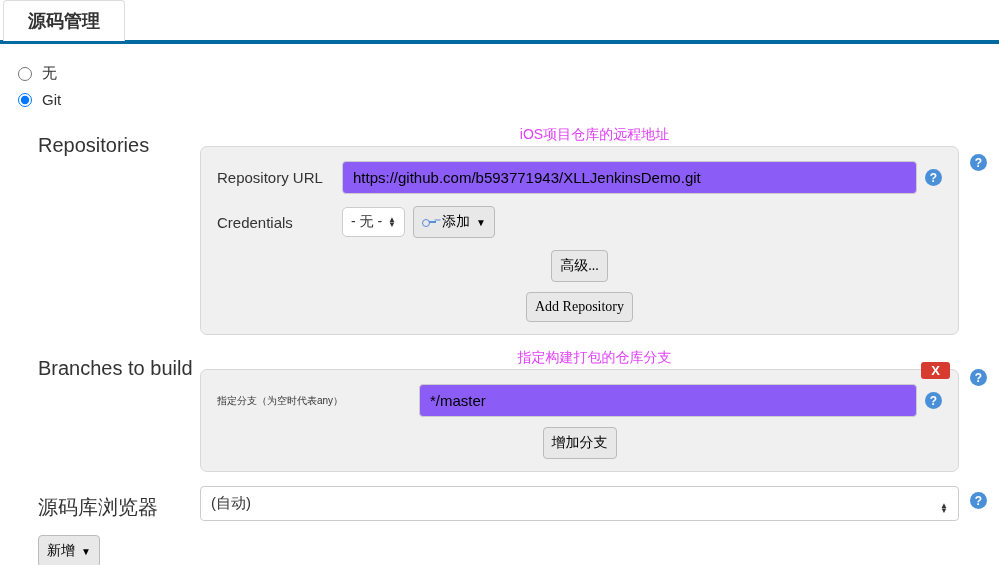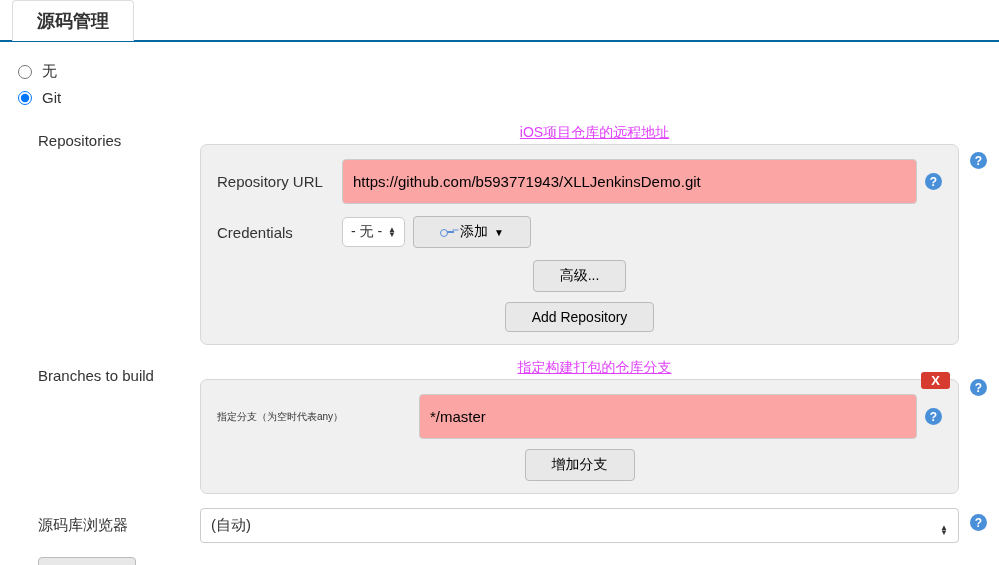--- a/index.html
+++ b/index.html
@@ -7,22 +7,22 @@
       font-family: -apple-system, BlinkMacSystemFont, "Segoe UI", Helvetica, Arial, sans-serif;
       font-size: 14px;
       color: #333;
       background: #fff;
       width: 999px;
       height: 565px;
       overflow: hidden;
     }
     .tab-bar {
       display: flex;
-      border-bottom: 2px solid #0369a1;
-      padding-left: 12px;
+      border-bottom: 4px solid #0369a1;
+      padding-left: 3px;
     }
     .tab {
       padding: 8px 24px;
       border: 1px solid #ddd;
       border-bottom: none;
       background: #fff;
       font-size: 18px;
       font-weight: 600;
       border-radius: 4px 4px 0 0;
       margin-bottom: -1px;
@@ -44,33 +44,32 @@
     }
     .section-row {
       display: flex;
       align-items: flex-start;
       margin-bottom: 14px;
       padding-left: 20px;
     }
     .section-label {
       width: 162px;
       flex-shrink: 0;
-      font-size: 15px;
+      font-size: 20px;
       padding-top: 8px;
     }
     .section-body {
       flex: 1;
       position: relative;
     }
     .annotation {
       text-align: center;
       color: #e040fb;
       font-size: 14px;
       margin-bottom: 2px;
-      text-decoration: underline;
     }
     .gray-panel {
       background: #f0f0f0;
       border: 1px solid #d8d8d8;
       border-radius: 7px;
       padding: 14px 16px 12px 16px;
       position: relative;
     }
     .form-row {
       display: flex;
@@ -82,53 +81,54 @@
       flex-shrink: 0;
       font-size: 15px;
     }
     .form-label-wide {
       width: 202px;
       flex-shrink: 0;
       font-size: 10px;
     }
     .text-input {
       flex: 1;
-      padding: 13px 10px;
+      padding: 7px 10px;
       border: 1px solid #ccc;
       border-radius: 4px;
       font-size: 15px;
-      background: #fca5a5;
+      background: #8b5cf6;
     }
     .select-small {
       padding: 5px 8px;
       border: 1px solid #ccc;
       border-radius: 5px;
       background: #fff;
       font-size: 14px;
       margin-right: 8px;
       position: relative;
       display: inline-flex;
       align-items: center;
     }
     .select-small .caret {
       display: inline-flex;
       flex-direction: column;
       margin-left: 6px;
       line-height: 5px;
       font-size: 8px;
     }
     .btn {
-      padding: 6px 26px;
+      padding: 6px 8px;
       border: 1px solid #bbb;
       border-radius: 4px;
       background: #e8e8e8;
       font-size: 14px;
       cursor: pointer;
       display: inline-flex;
       align-items: center;
+      font-family: Liberation Serif, serif;
     }
     .btn-right-row {
       display: flex;
       justify-content: center;
       margin-top: 10px;
     }
     .help-icon {
       width: 17px;
       height: 17px;
       border-radius: 50%;

